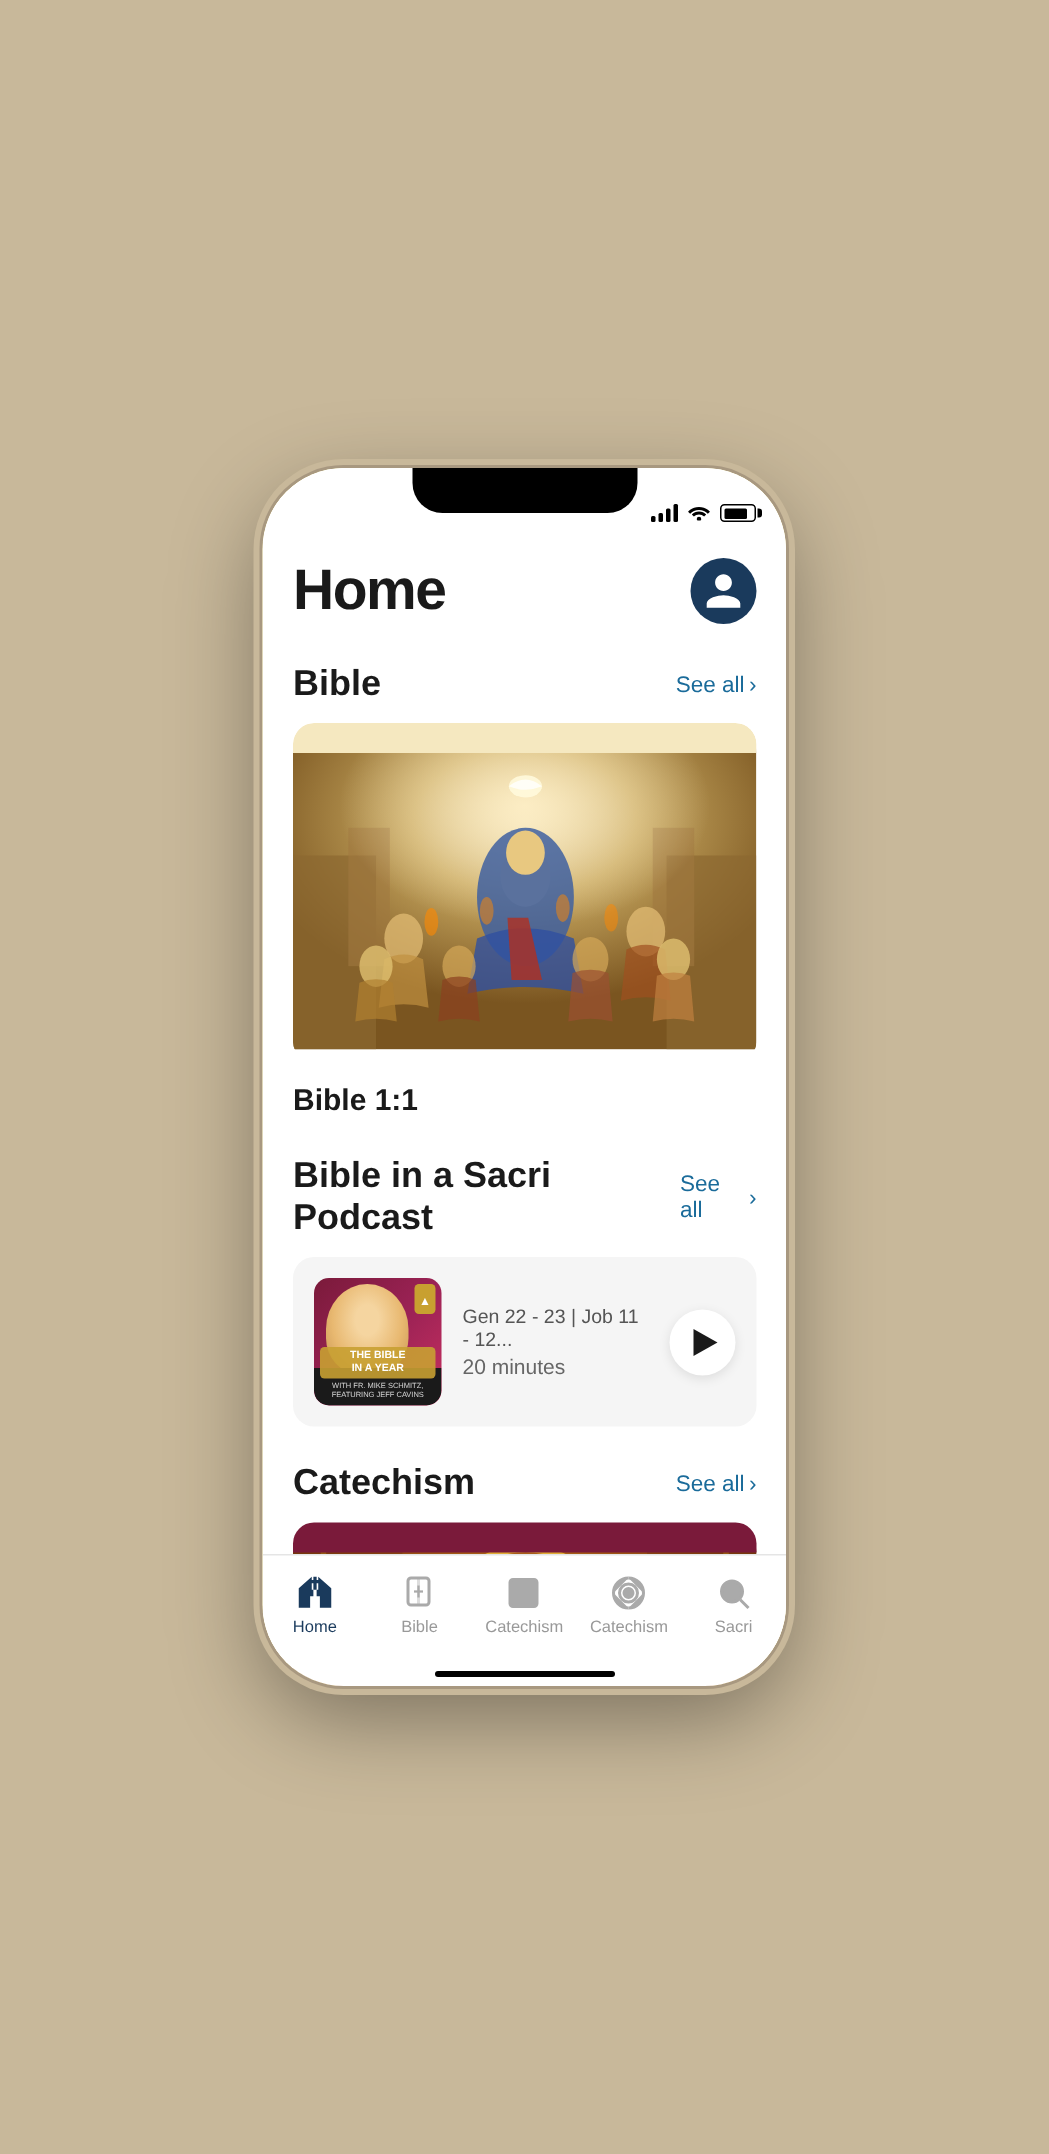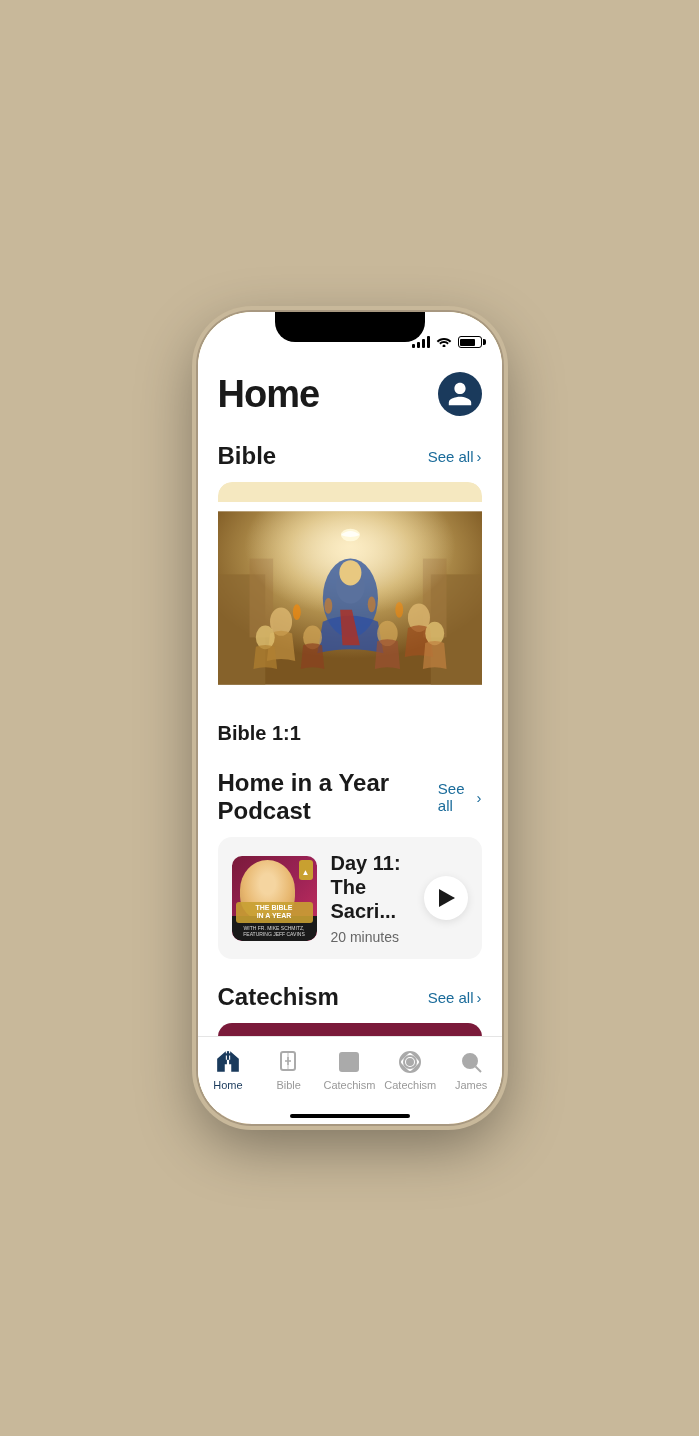--- a/index.html
+++ b/index.html
@@ -7,21 +7,21 @@
     body {
       background: #c8b89a;
       display: flex;
       justify-content: center;
       align-items: center;
       min-height: 100vh;
       font-family: -apple-system, BlinkMacSystemFont, 'Helvetica Neue', Arial, sans-serif;
     }
 
     .phone-frame {
-      width: 304px;
+      width: 349px;
       height: 812px;
       background: #fef9c3;
       border-radius: 54px;
       position: relative;
       box-shadow:
         0 0 0 2px #a89880,
         0 0 0 6px #c8b89a,
         0 20px 60px rgba(0,0,0,0.4);
       overflow: hidden;
     }
@@ -525,21 +525,21 @@
             <ellipse cx="230" cy="125" rx="5" ry="10" fill="#ff8800" opacity="0.5"></ellipse>
 
             <ellipse cx="168" cy="30" rx="12" ry="8" fill="rgba(255,250,220,0.9)"></ellipse>
             <path d="M156 30 Q168 20 180 30 Q168 35 156 30" fill="rgba(255,255,255,0.8)"></path>
           </svg>
         </div>
 
         <p class="bible-label">Bible 1:1</p>
 
         <div class="section-header" style="margin-top: 24px;">
-          <span class="section-title">Home in a Year Podcast</span>
+          <span class="section-title">Bible in a Sacri Podcast</span>
           <span class="see-all-link">
             <span>See all</span>
             <span> ›</span>
           </span>
         </div>
 
         <div class="podcast-card">
           <div class="podcast-section-accent" style="position:absolute;opacity:0;"></div>
           <div class="podcast-thumbnail">
 
@@ -554,21 +554,21 @@
               </div>
               <div class="podcast-sub-text">WITH FR. MIKE SCHMITZ, FEATURING JEFF CAVINS</div>
             </div>
 
             <div style="position:absolute;top:4px;right:4px;background:#c8a030;border-radius:3px;padding:1px 3px;">
               <span style="font-size:8px;color:#fff;font-weight:700;">▲</span>
             </div>
           </div>
 
           <div class="podcast-info">
-            <div class="podcast-title">Day 11: The Sacri...</div>
+            <div class="podcast-episode-label">Gen 22 - 23 | Job 11 - 12...</div>
             <div class="podcast-duration">20 minutes</div>
           </div>
 
           <button class="play-btn">
             <div class="play-triangle"></div>
           </button>
         </div>
 
         <div class="section-header" style="margin-top: 24px;">
           <span class="section-title">Catechism</span>
@@ -693,21 +693,21 @@
         <span class="nav-label">Catechism</span>
       </div>
 
       <div class="nav-item">
         <div class="nav-icon">
           <svg width="24" height="24" viewBox="0 0 24 24" fill="none" stroke="#aaa" stroke-width="2">
             <circle cx="11" cy="11" r="7"></circle>
             <line x1="16.5" y1="16.5" x2="22" y2="22"></line>
           </svg>
         </div>
-        <span class="nav-label">James</span>
+        <span class="nav-label">Sacri</span>
       </div>
 
     </div>
 
     <div class="home-indicator"></div>
 
   </div>
 </div>
 
 </body></html>

